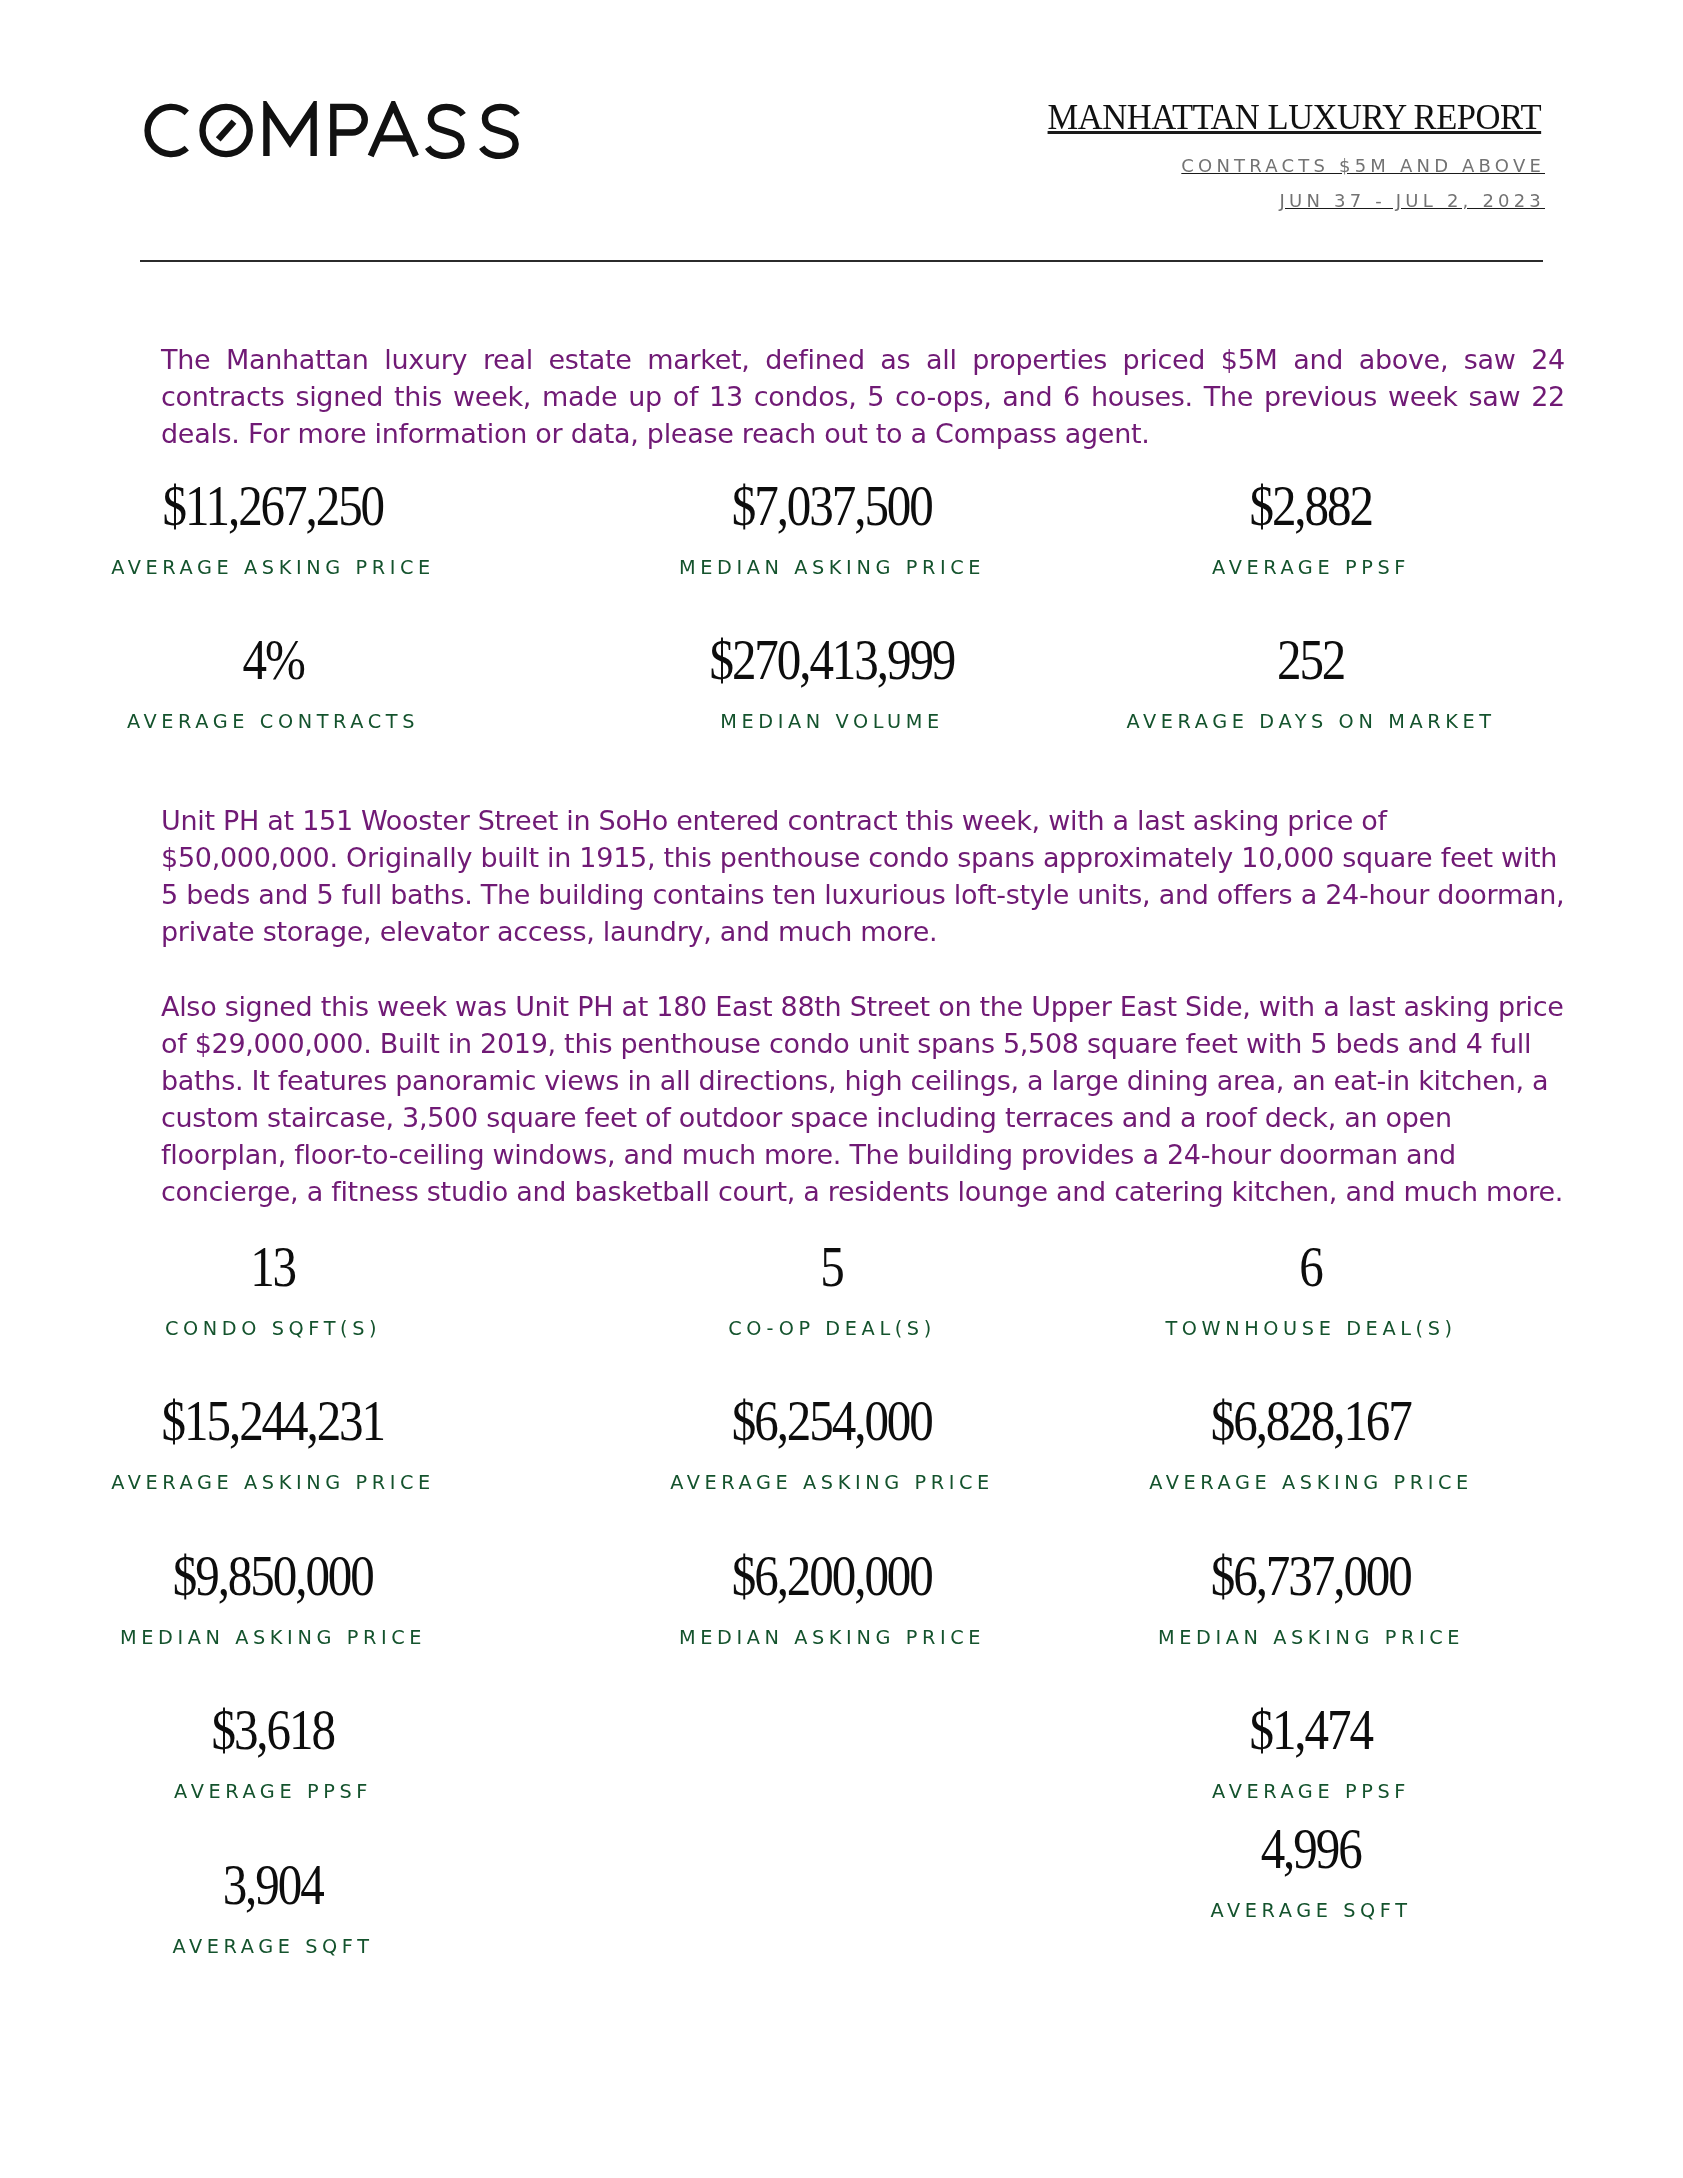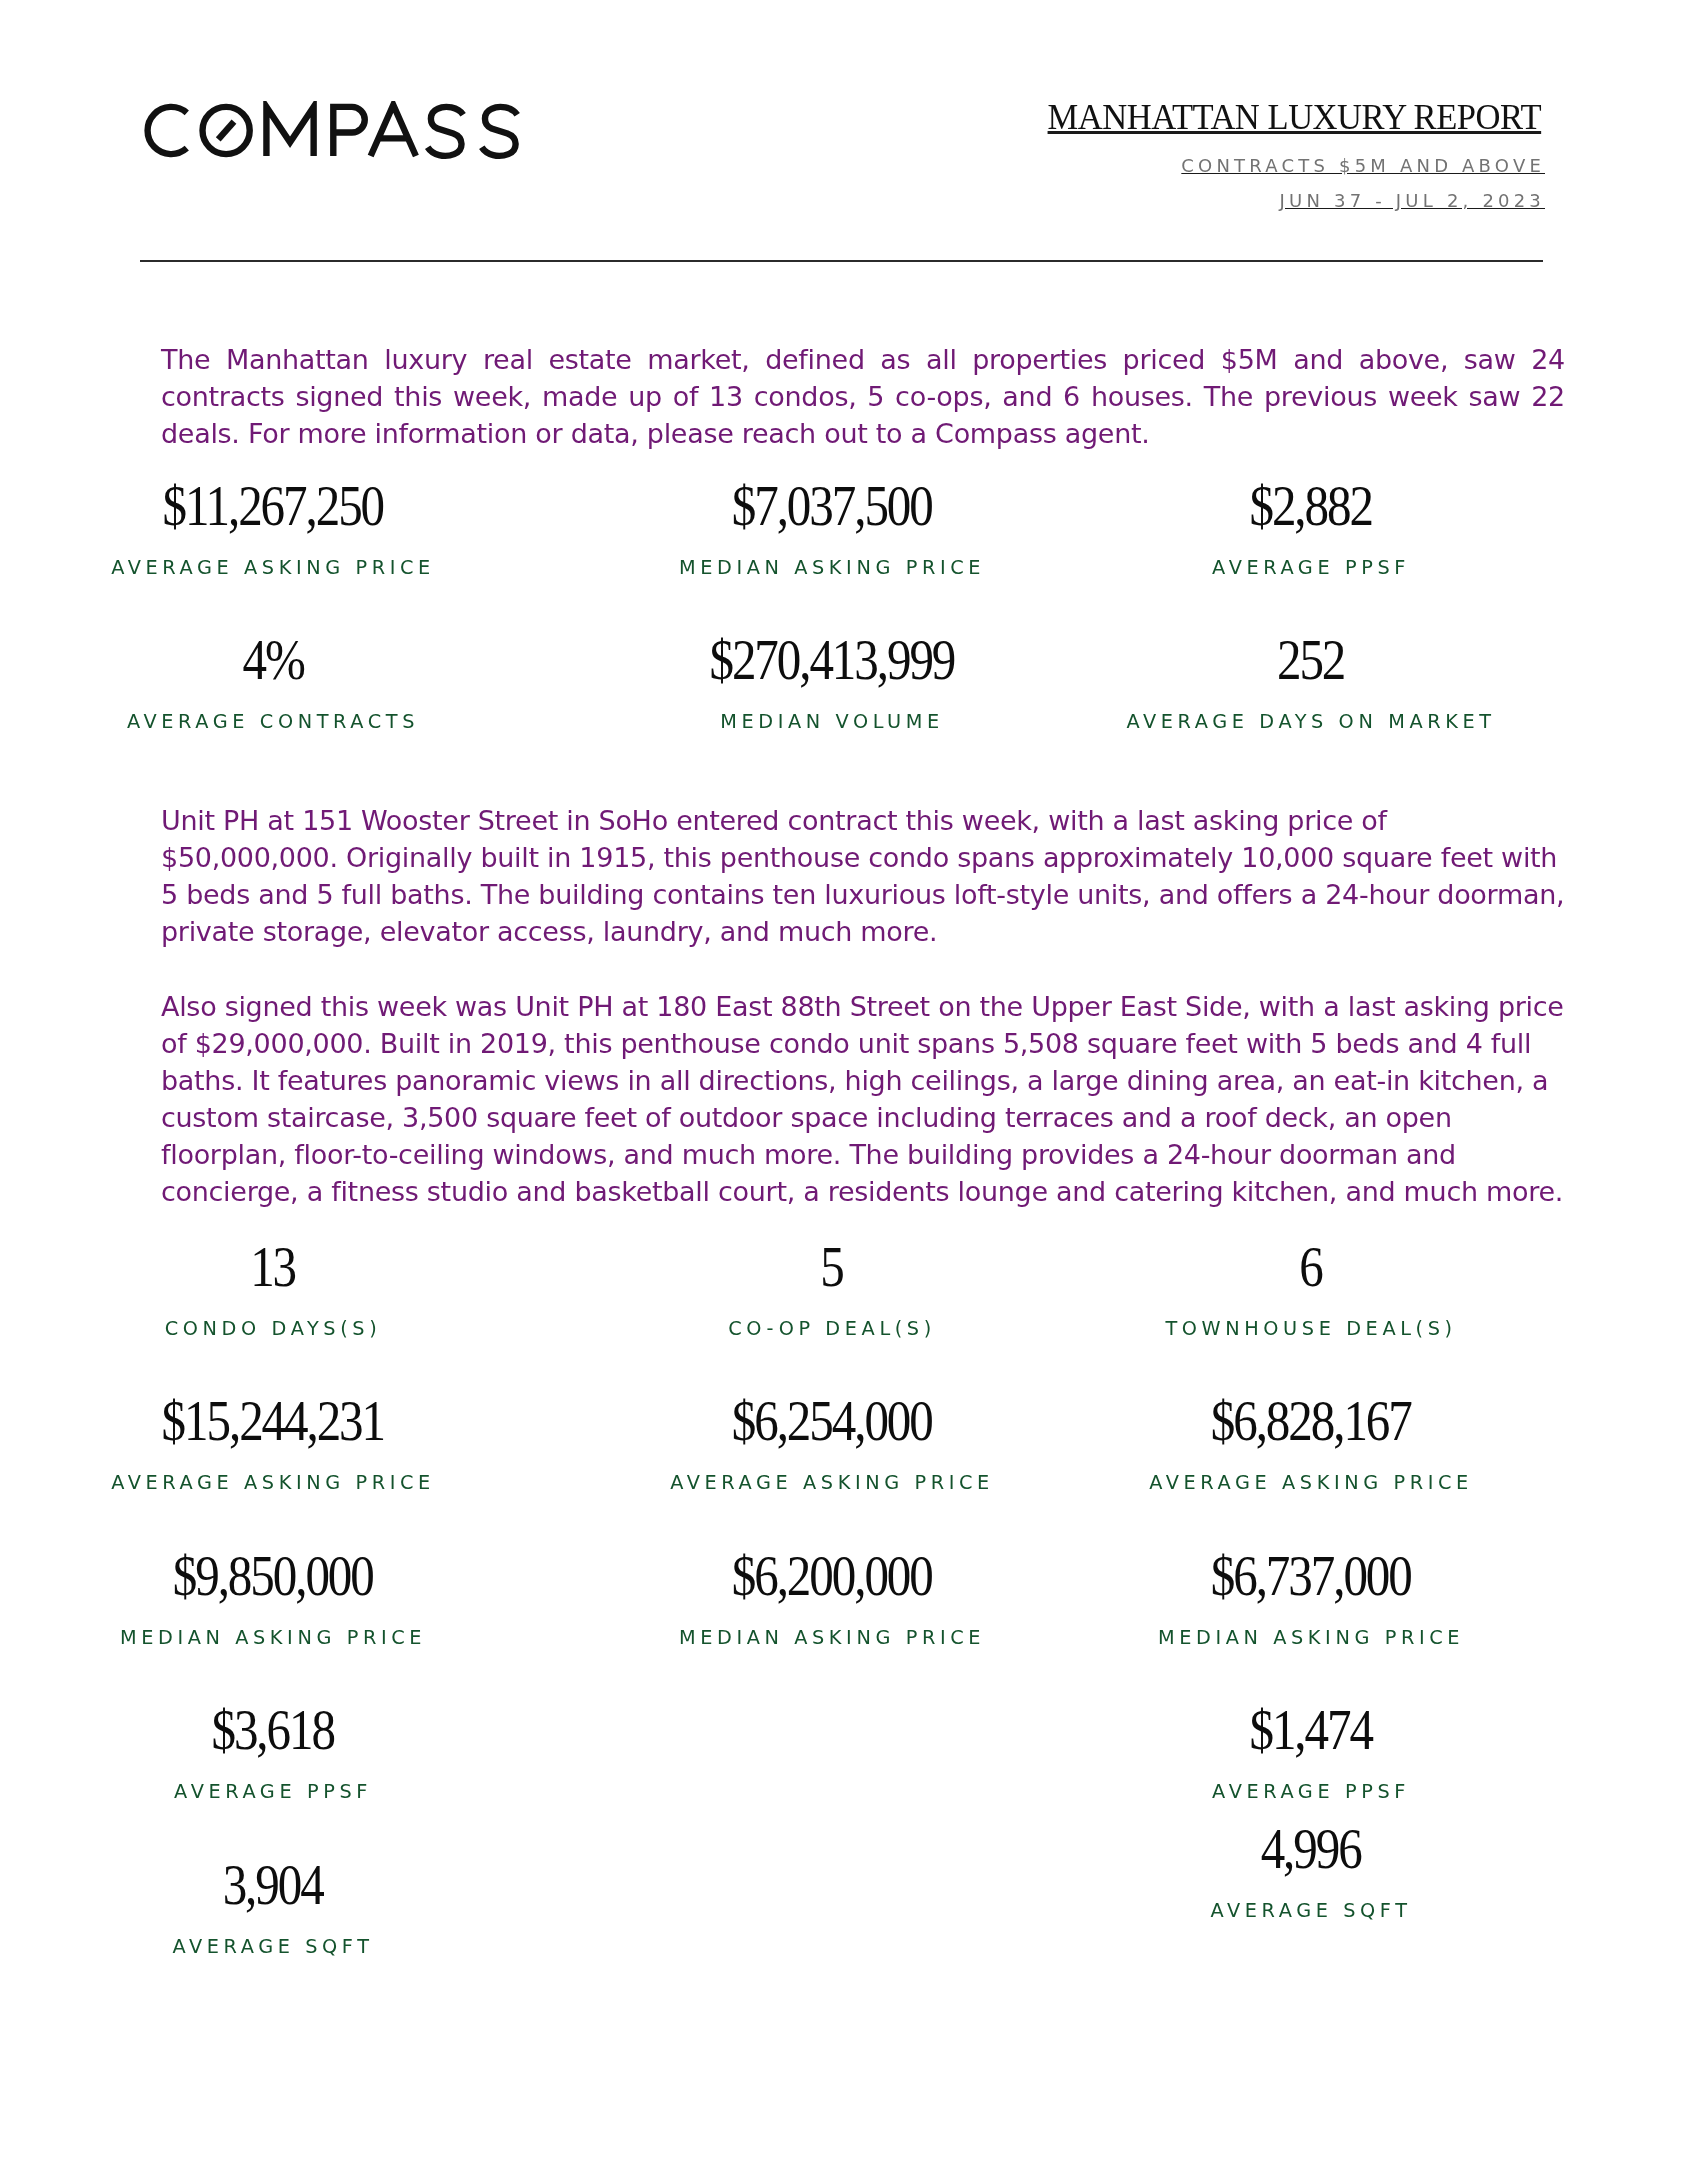--- a/index.html
+++ b/index.html
@@ -113,21 +113,21 @@
   </div>
 </div>
 
 <p class="para" id="para1">Unit PH at 151 Wooster Street in SoHo entered contract this week, with a last asking price of $50,000,000. Originally built in 1915, this penthouse condo spans approximately 10,000 square feet with 5 beds and 5 full baths. The building contains ten luxurious loft-style units, and offers a 24-hour doorman, private storage, elevator access, laundry, and much more.</p>
 <p class="para" id="para2">Also signed this week was Unit PH at 180 East 88th Street on the Upper East Side, with a last asking price of $29,000,000. Built in 2019, this penthouse condo unit spans 5,508 square feet with 5 beds and 4 full baths. It features panoramic views in all directions, high ceilings, a large dining area, an eat-in kitchen, a custom staircase, 3,500 square feet of outdoor space including terraces and a roof deck, an open floorplan, floor-to-ceiling windows, and much more. The building provides a 24-hour doorman and concierge, a fitness studio and basketball court, a residents lounge and catering kitchen, and much more.</p>
 
 <div class="grid" style="top:1238px;">
 
   <div class="stat c0" style="top:0;">
     <div class="stat-value">13</div>
-    <div class="stat-label">CONDO DAYS(S)</div>
+    <div class="stat-label">CONDO SQFT(S)</div>
   </div>
   <div class="stat c0" style="top:154px;">
     <div class="stat-value">$15,244,231</div>
     <div class="stat-label">AVERAGE ASKING PRICE</div>
   </div>
   <div class="stat c0" style="top:309px;">
     <div class="stat-value">$9,850,000</div>
     <div class="stat-label">MEDIAN ASKING PRICE</div>
   </div>
   <div class="stat c0" style="top:463px;">

